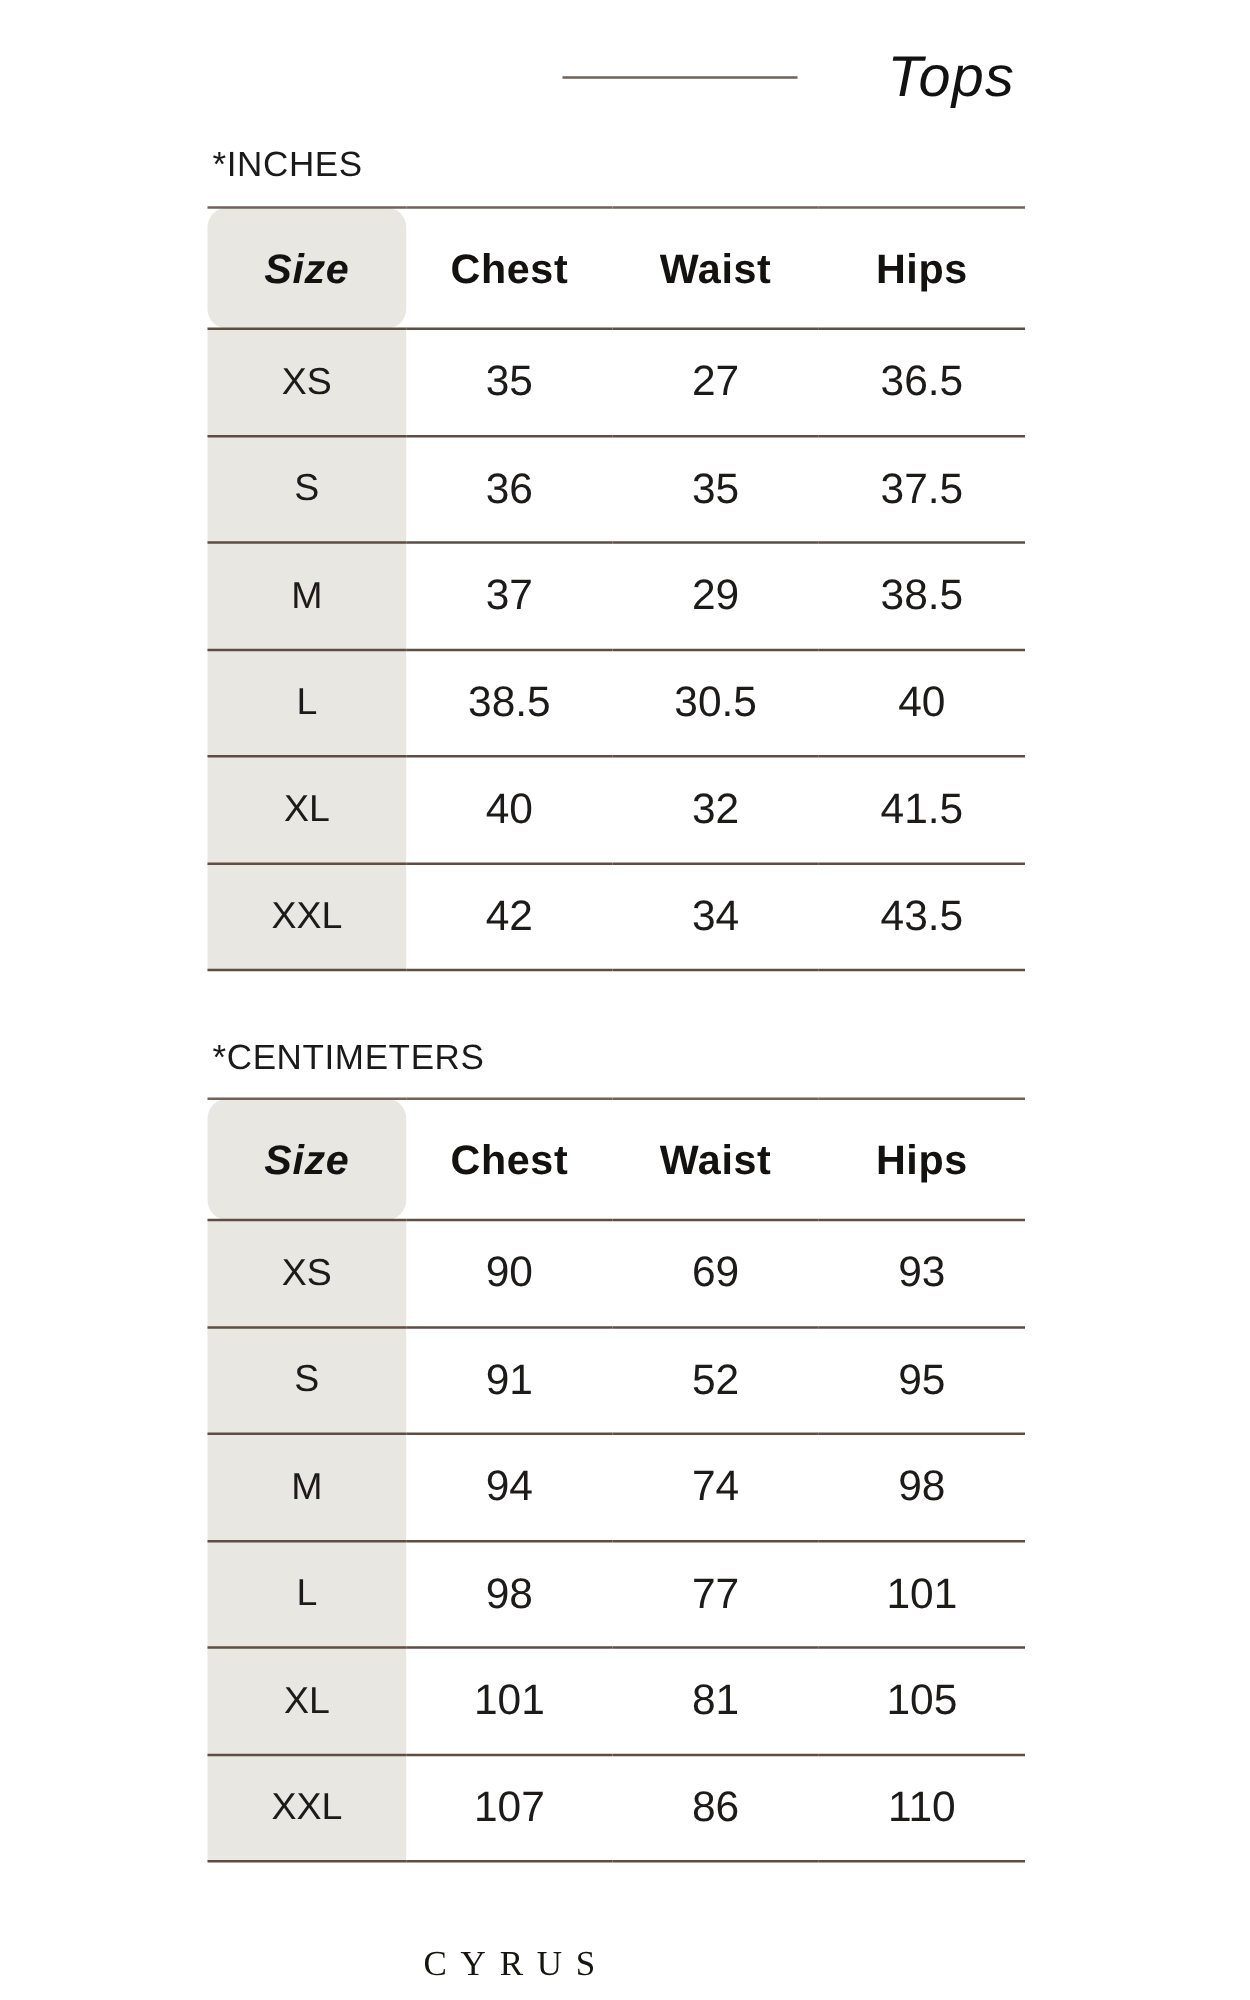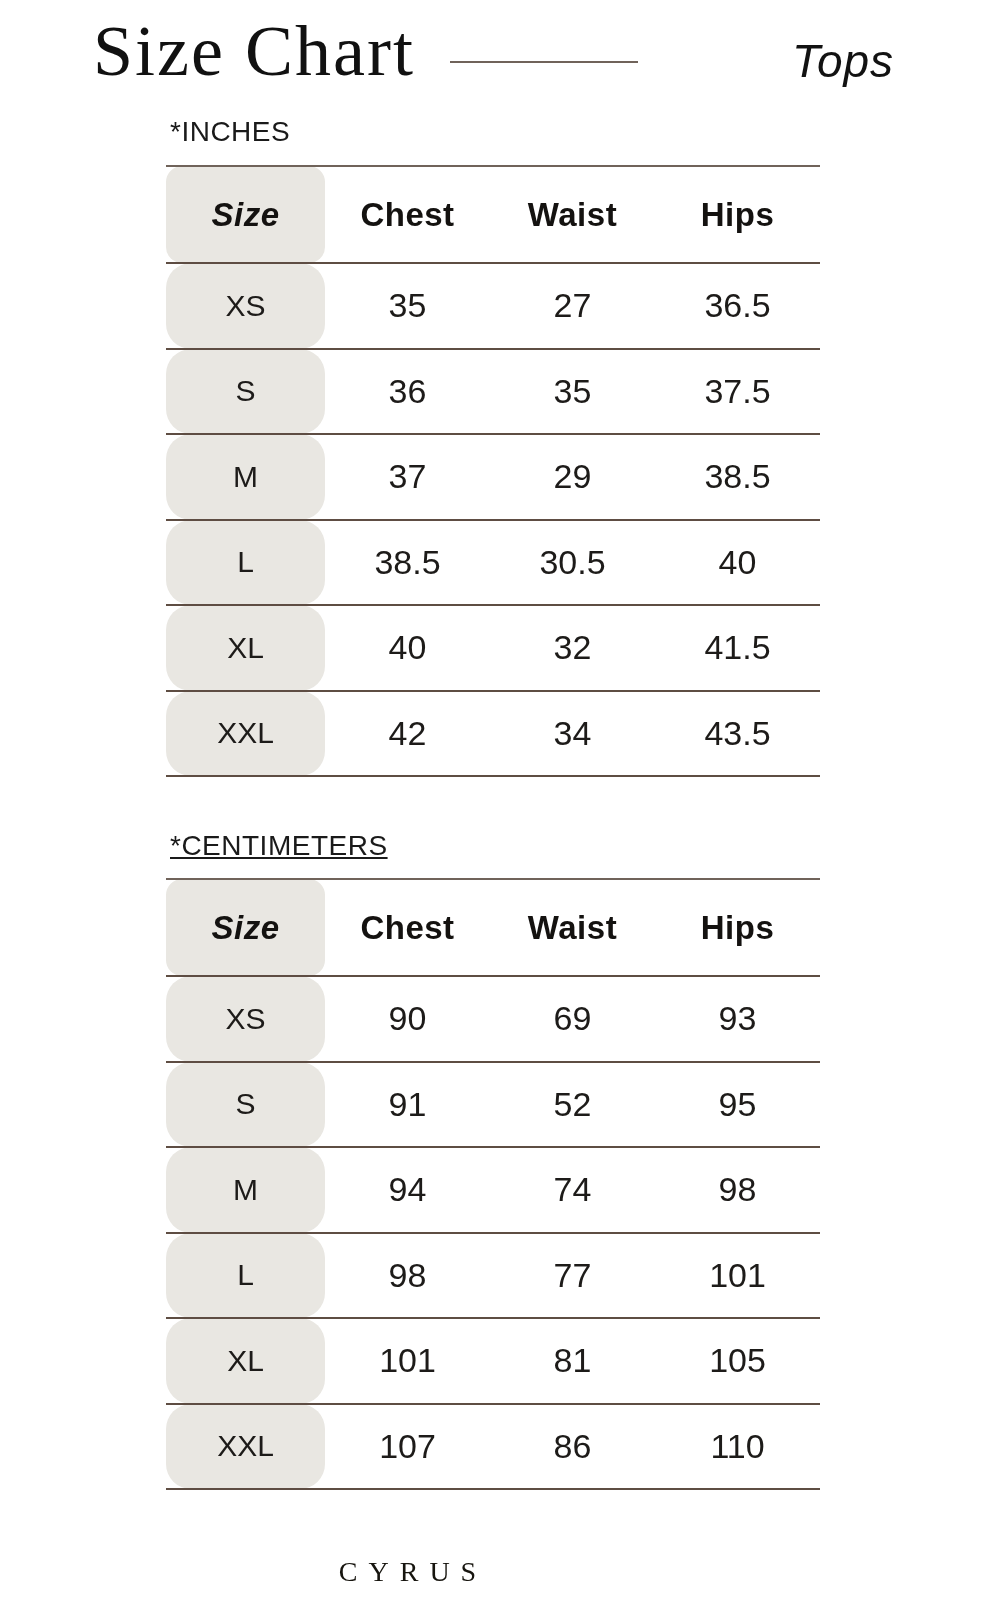--- a/index.html
+++ b/index.html
@@ -24,31 +24,31 @@
     position:absolute;left:93px;top:14px;
     font-family:"Liberation Serif",serif;
     font-size:72px;font-weight:400;letter-spacing:2px;
     line-height:1.05;color:#111;
   }
   .title-divider{
     position:absolute;left:450px;top:61px;width:188px;height:2px;
     background:var(--rule-light);
   }
   .category-label{
-    position:absolute;left:792px;top:34px;
+    position:absolute;left:710px;top:34px;
     font-size:46px;font-style:italic;font-weight:500;
     letter-spacing:1px;color:#121212;
   }
 
   .unit-label{
     position:absolute;left:170px;
     font-size:28px;font-weight:400;letter-spacing:0.5px;color:#1a1a1a;
   }
   .unit-label.inches{top:116px;}
-  .unit-label.centimeters{top:830px;text-decoration:underline;}
+  .unit-label.centimeters{top:830px;}
 
   .size-table{
     position:absolute;left:166px;
     width:654px;border-collapse:collapse;table-layout:fixed;
     border-top:2px solid var(--rule-light);
   }
   .size-table.inches{top:165px;}
   .size-table.centimeters{top:878px;}
   .size-table tr{border-bottom:2px solid var(--rule);}
   .size-table th,.size-table td{
@@ -56,42 +56,41 @@
   }
   .size-table col.c-size{width:159px;}
   .size-table .size-col{background:var(--size-col-bg);}
   .size-table thead tr{height:97px;}
   .size-table tbody tr{height:85.5px;}
   .size-table th{
     font-size:33px;font-weight:700;letter-spacing:0.5px;color:#141210;
   }
   .size-table th.size-col{font-style:italic;border-radius:16px;}
   .size-table td{
-    font-size:34px;font-weight:400;letter-spacing:0px;color:#1d1b19;border-radius:25px;
+    font-size:34px;font-weight:400;letter-spacing:0px;color:#1d1b19;
   }
   .size-table td.size-col{font-size:30px;}
 
   .brand-footer{
     position:absolute;left:0;top:1556px;width:815px;
     text-align:center;
   }
   .brand-name{
     display:inline-block;
     font-family:"Liberation Serif",serif;
     font-size:28px;font-weight:400;
     letter-spacing:11px;margin-right:-11px;
     color:#17150f;
   }
 </style>
 </head>
 <body>
 
 <div class="page">
 
-  <h1 class="page-title">Size Chart</h1>
   <div class="title-divider"></div>
   <div class="category-label">Tops</div>
 
   <div class="unit-label inches">*INCHES</div>
 
   <table class="size-table inches">
     <colgroup>
         <col class="c-size">
         <col>
         <col>

